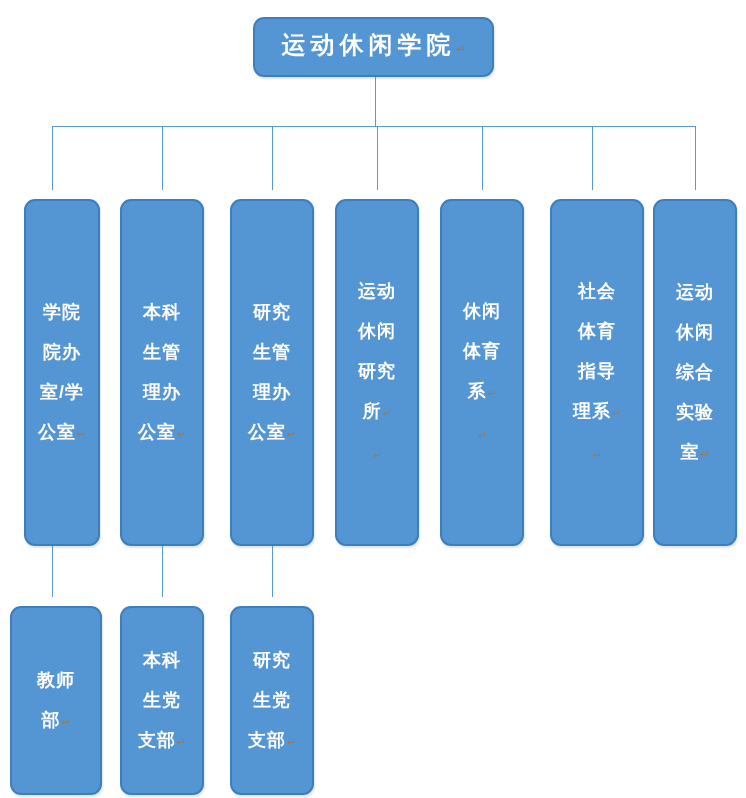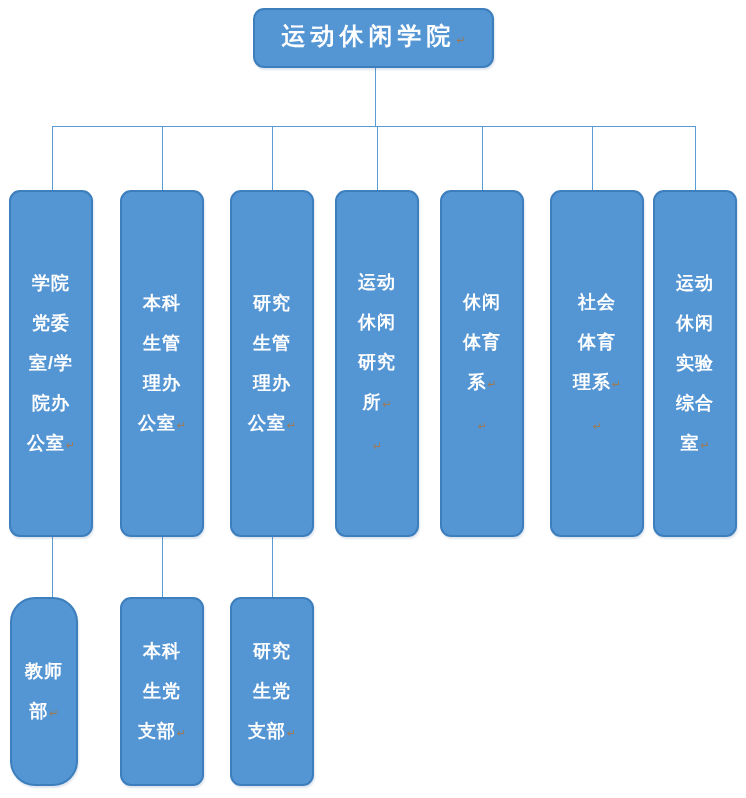--- a/index.html
+++ b/index.html
@@ -14,20 +14,21 @@
     position:absolute;
     box-sizing:border-box;
     background:var(--fill,#5495d3);
     border:2px solid var(--bord,#3d7ebd);
     border-radius:11px;
     display:flex;flex-direction:column;justify-content:center;align-items:center;
     color:var(--txt,#ffffff);
     font-weight:bold;
     text-align:center;
     box-shadow:1px 2px 2px rgba(70,110,160,0.18);
+    margin-top:9px;
   }
   .tline{
     width:100%;
     line-height:40px;
     font-size:18px;
     letter-spacing:1px;
     white-space:nowrap;
   }
   .root-box .tline{
     font-size:24px;
@@ -58,25 +59,24 @@
     <div class="cline" style="left: 377px; top: 126px; width: 1px; height: 64px;"></div>
     <div class="cline" style="left: 482px; top: 126px; width: 1px; height: 64px;"></div>
     <div class="cline" style="left: 592px; top: 126px; width: 1px; height: 64px;"></div>
     <div class="cline" style="left: 695px; top: 126px; width: 1px; height: 64px;"></div>
     <div class="cline" style="left: 52px; top: 537px; width: 1px; height: 60px;"></div>
     <div class="cline" style="left: 162px; top: 537px; width: 1px; height: 60px;"></div>
     <div class="cline" style="left: 272px; top: 537px; width: 1px; height: 60px;"></div>
     <div class="box root-box" style="left: 253px; top: 8px; width: 241px; height: 60px;">
       <div class="tline">运动休闲学院<span class="pilcrow">↵</span></div>
     </div>
-    <div class="box dept-box" style="left: 9px; top: 190px; width: 84px; height: 347px;">
+    <div class="box dept-box" style="left: 24px; top: 190px; width: 76px; height: 347px;">
       <div class="tline">学院</div>
-      <div class="tline">党委</div>
+      <div class="tline">院办</div>
       <div class="tline">室/学</div>
-      <div class="tline">院办</div>
       <div class="tline">公室<span class="pilcrow">↵</span></div>
     </div>
     <div class="box dept-box" style="left: 120px; top: 190px; width: 84px; height: 347px;">
       <div class="tline">本科</div>
       <div class="tline">生管</div>
       <div class="tline">理办</div>
       <div class="tline">公室<span class="pilcrow">↵</span></div>
     </div>
     <div class="box dept-box" style="left: 230px; top: 190px; width: 84px; height: 347px;">
       <div class="tline">研究</div>
@@ -93,31 +93,32 @@
     </div>
     <div class="box dept-box" style="left: 440px; top: 190px; width: 84px; height: 347px;">
       <div class="tline">休闲</div>
       <div class="tline">体育</div>
       <div class="tline">系<span class="pilcrow">↵</span></div>
       <div class="tline"><span class="pilcrow">↵</span></div>
     </div>
     <div class="box dept-box" style="left: 550px; top: 190px; width: 94px; height: 347px;">
       <div class="tline">社会</div>
       <div class="tline">体育</div>
+      <div class="tline">指导</div>
       <div class="tline">理系<span class="pilcrow">↵</span></div>
       <div class="tline"><span class="pilcrow">↵</span></div>
     </div>
     <div class="box dept-box" style="left: 653px; top: 190px; width: 84px; height: 347px;">
       <div class="tline">运动</div>
       <div class="tline">休闲</div>
+      <div class="tline">综合</div>
       <div class="tline">实验</div>
-      <div class="tline">综合</div>
       <div class="tline">室<span class="pilcrow">↵</span></div>
     </div>
-    <div class="box branch-box" style="left: 10px; top: 597px; width: 68px; height: 189px; border-radius: 25px;">
+    <div class="box branch-box" style="left: 10px; top: 597px; width: 92px; height: 189px;">
       <div class="tline">教师</div>
       <div class="tline">部<span class="pilcrow">↵</span></div>
     </div>
     <div class="box branch-box" style="left: 120px; top: 597px; width: 84px; height: 189px;">
       <div class="tline">本科</div>
       <div class="tline">生党</div>
       <div class="tline">支部<span class="pilcrow">↵</span></div>
     </div>
     <div class="box branch-box" style="left: 230px; top: 597px; width: 84px; height: 189px;">
       <div class="tline">研究</div>

